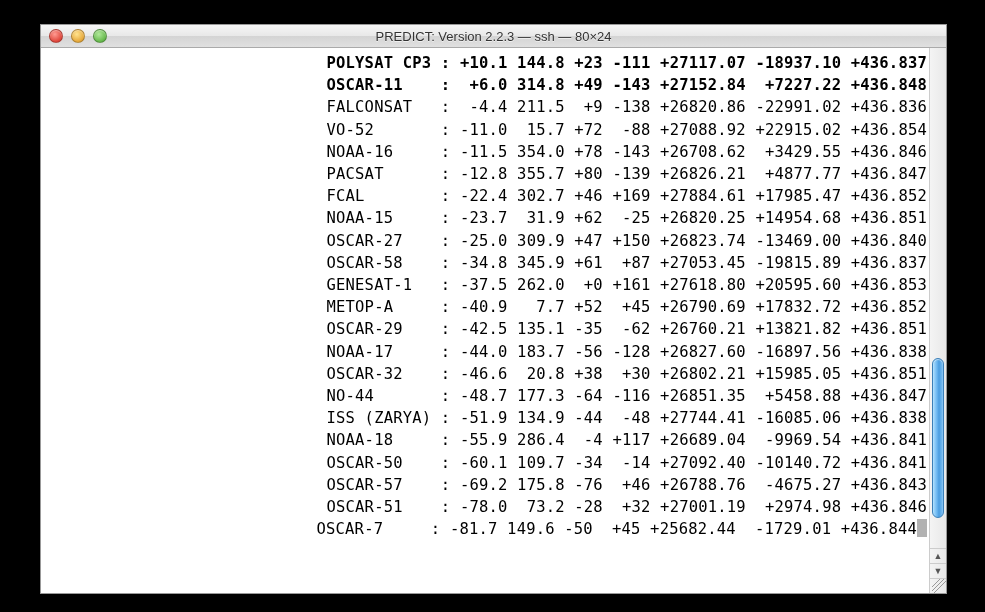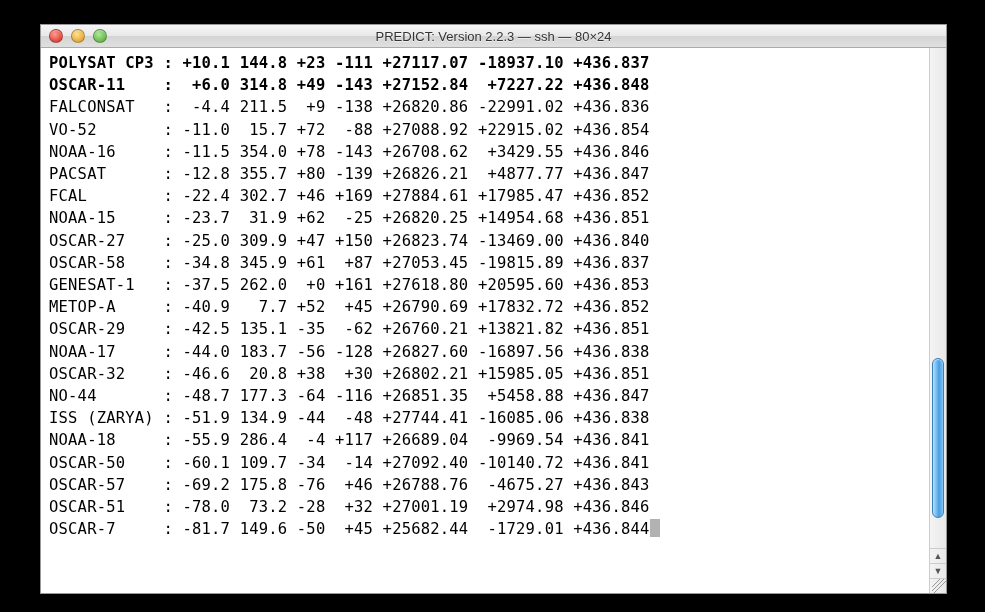--- a/index.html
+++ b/index.html
@@ -68,20 +68,21 @@
     flex: 1;
     background: #fff;
     padding: 4px 2px 0 8px;
     font-family: "Monaco", "Menlo", monospace;
     font-size: 15.5px;
     line-height: 22.2px;
     color: #000;
     white-space: pre;
     overflow: hidden;
     letter-spacing: 0.2px;
+    text-align: right;
   }
   .row.bold { font-weight: bold; }
   .cursor {
     display: inline-block;
     width: 10px;
     height: 18px;
     background: #b2b2b2;
     vertical-align: text-bottom;
     margin-bottom: 1px;
   }

